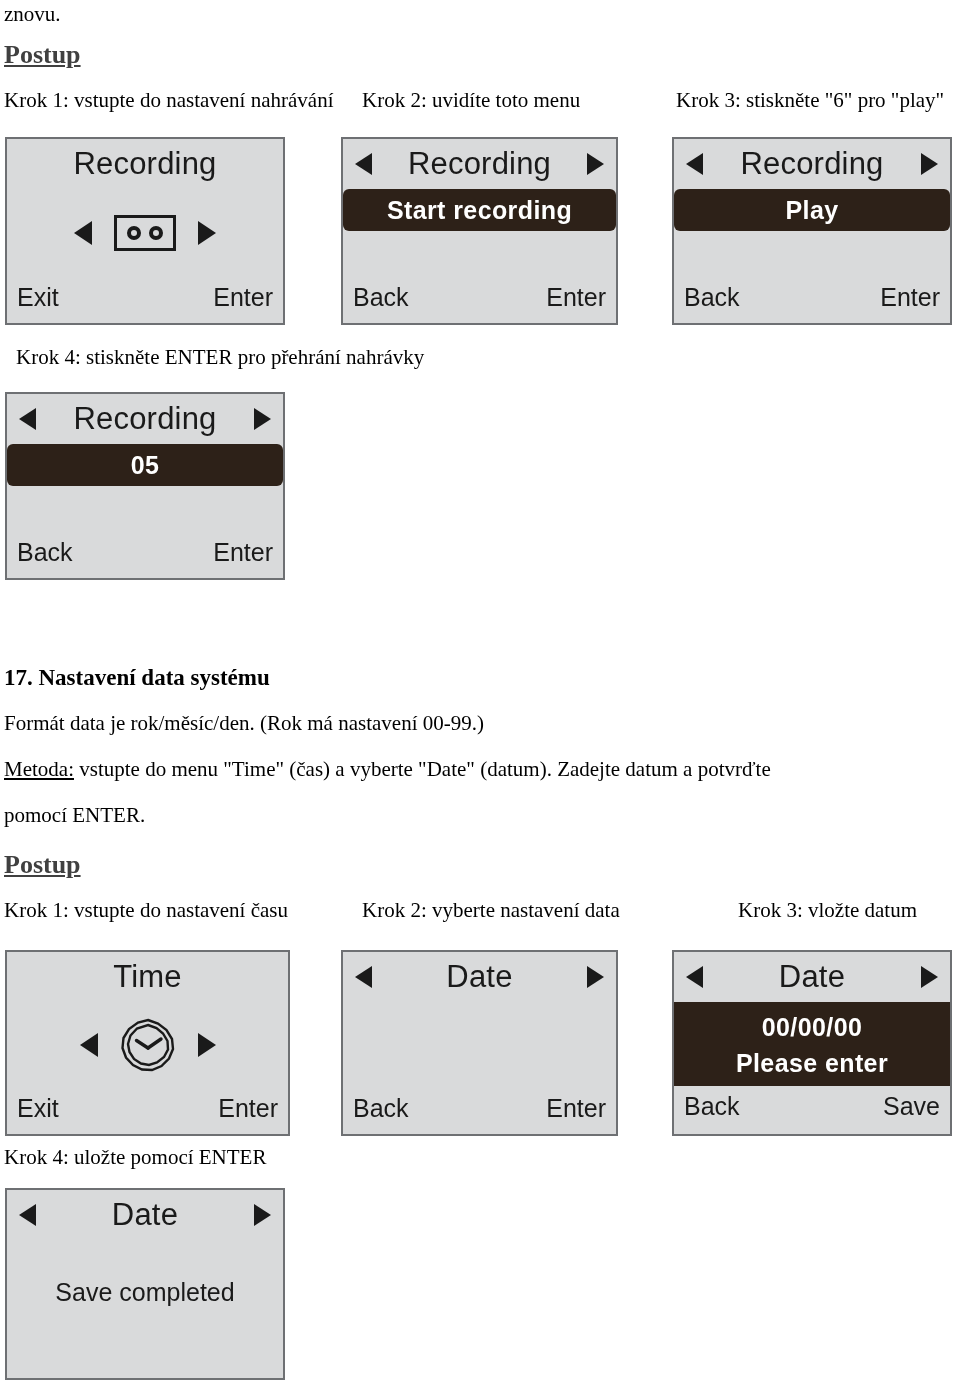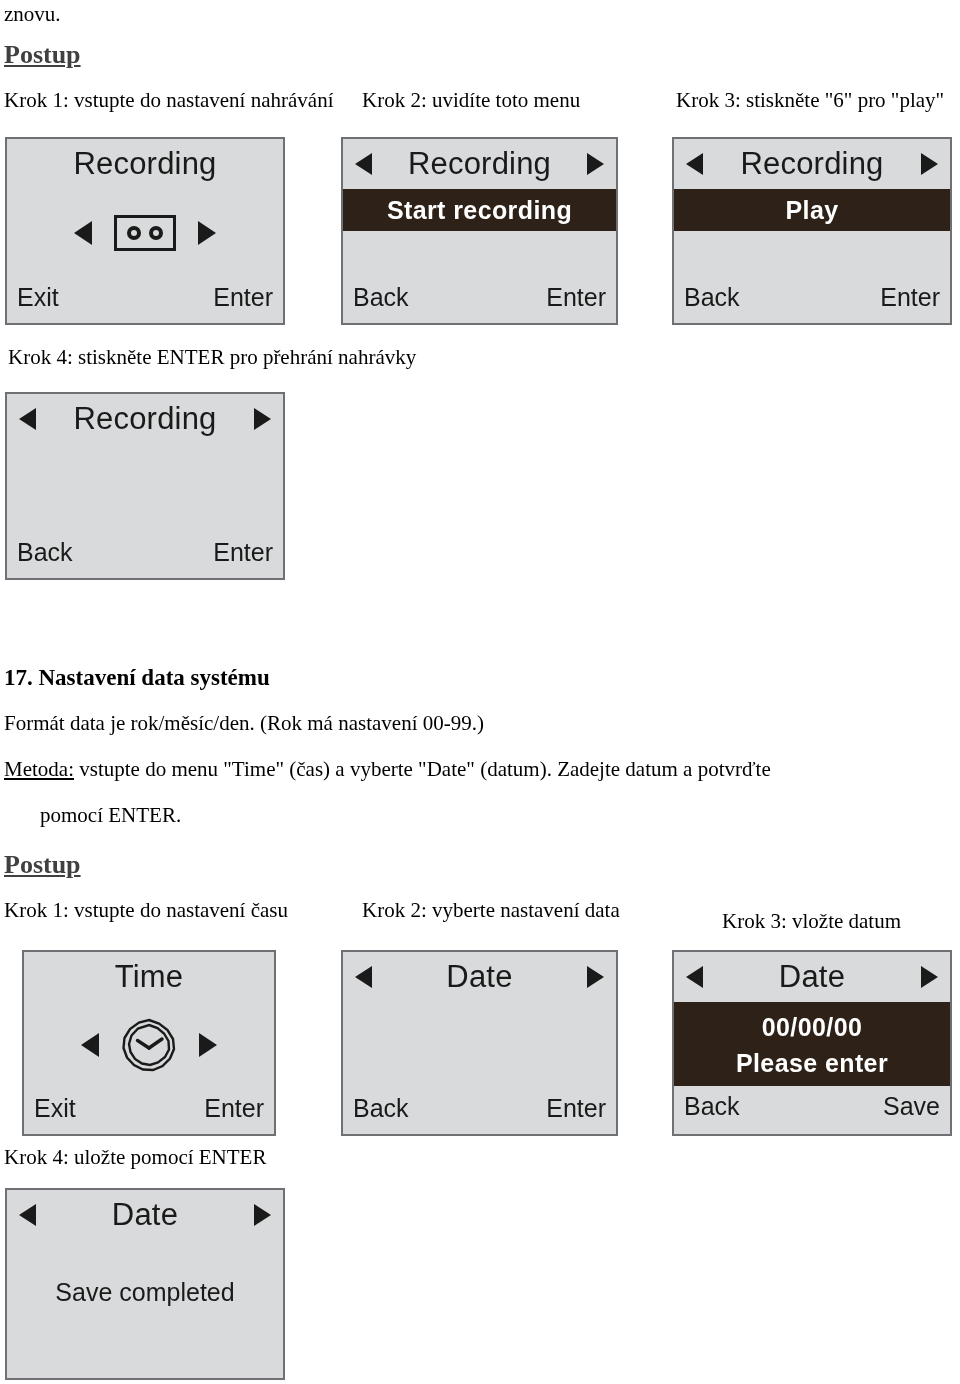--- a/index.html
+++ b/index.html
@@ -89,21 +89,21 @@
     background: #2d2118;
     color: #ffffff;
     display: flex;
     flex-direction: column;
     align-items: center;
     justify-content: center;
     font-size: 25px;
     font-weight: bold;
     letter-spacing: 0.4px;
   }
-  .hl-1 { flex: 0 0 42px; }
+  .hl-1 { flex: 0 0 42px; border-radius: 6px; }
   .hl-2 { flex: 0 0 82px; padding-top: 2px; }
   .hl-2 > div { line-height: 1.45; text-align: right; }
 
   .lcd-body {
     flex: 1 1 auto;
     position: relative;
     background: #d9dadb;
   }
   .lcd-footer {
     flex: 0 0 46px;
@@ -219,51 +219,52 @@
     <span class="arrow-r"></span>
   </div>
   <div class="lcd-highlight hl-1">Play</div>
   <div class="lcd-body"></div>
   <div class="lcd-footer">
     <span>Back</span>
     <span>Enter</span>
   </div>
 </div>
 
-<div class="abs doc-text" style="left:8px; top:345px;">Krok 4: stiskněte ENTER pro přehrání nahrávky</div>
+<div class="abs doc-text" style="left:16px; top:345px;">Krok 4: stiskněte ENTER pro přehrání nahrávky</div>
 
 <div class="lcd" style="left:5px; top:392px; width:280px; height:188px;">
   <div class="lcd-header">
     <span class="arrow-l"></span>
     <span class="lcd-title">Recording</span>
     <span class="arrow-r"></span>
   </div>
+  <div class="lcd-highlight hl-1">05</div>
   <div class="lcd-body"></div>
   <div class="lcd-footer">
     <span>Back</span>
     <span>Enter</span>
   </div>
 </div>
 
 <div class="abs section-head" style="left:4px; top:665px;">17. Nastavení data systému</div>
 
 <div class="abs body-line" style="left:4px; top:711px;">Formát data je rok/měsíc/den. (Rok má nastavení 00-99.)</div>
 
 <div class="abs" style="left:4px; top:757px;">
   <span class="body-line u">Metoda:</span><span class="body-line"> vstupte do menu "Time" (čas) a vyberte "Date" (datum). Zadejte datum a potvrďte</span>
 </div>
-<div class="abs body-line" style="left:4px; top:803px;margin-left:36px;">pomocí ENTER.</div>
+<div class="abs body-line" style="left:4px; top:803px;">pomocí ENTER.</div>
 
 <div class="abs heading-ul" style="left:4px; top:850px;">Postup</div>
 
 <div class="abs doc-text" style="left:4px; top:898px;">Krok 1: vstupte do nastavení času</div>
 <div class="abs doc-text" style="left:362px; top:898px;">Krok 2: vyberte nastavení data</div>
-<div class="abs doc-text" style="left:722px; top:898px;margin-top:11px;">Krok 3: vložte datum</div>
-
-<div class="lcd" style="left:22px; top:950px; width:254px; height:186px;">
+<div class="abs doc-text" style="left:738px; top:898px;">Krok 3: vložte datum</div>
+
+<div class="lcd" style="left:5px; top:950px; width:285px; height:186px;">
   <div class="lcd-header">
     <span class="lcd-title">Time</span>
   </div>
   <div class="icon-row">
     <span class="tri-l"></span>
     <span class="clock-wrap">
       <svg viewBox="0 0 56 56" width="56" height="56" aria-hidden="true">
         <polygon points="28,3 38,6.5 46.5,13 52,22 53,32 49,41.5 41.5,49 32,53 22,52.5 13,48 6,40.5 2.5,31 3.5,21 9,12 18,5.5" fill="none" stroke="#1a1a1a" stroke-width="2.4"></polygon>
         <polygon points="28,8 36.5,11 43,16.5 47.5,24 48,32.5 44,40 37,45.5 29,48 21,46.5 14,42 9.5,35 8,27 10.5,18.5 17,11.5" fill="none" stroke="#1a1a1a" stroke-width="2.4"></polygon>
         <line x1="28" y1="31" x2="16.5" y2="23.5" stroke="#1a1a1a" stroke-width="3.4" stroke-linecap="round"></line>

